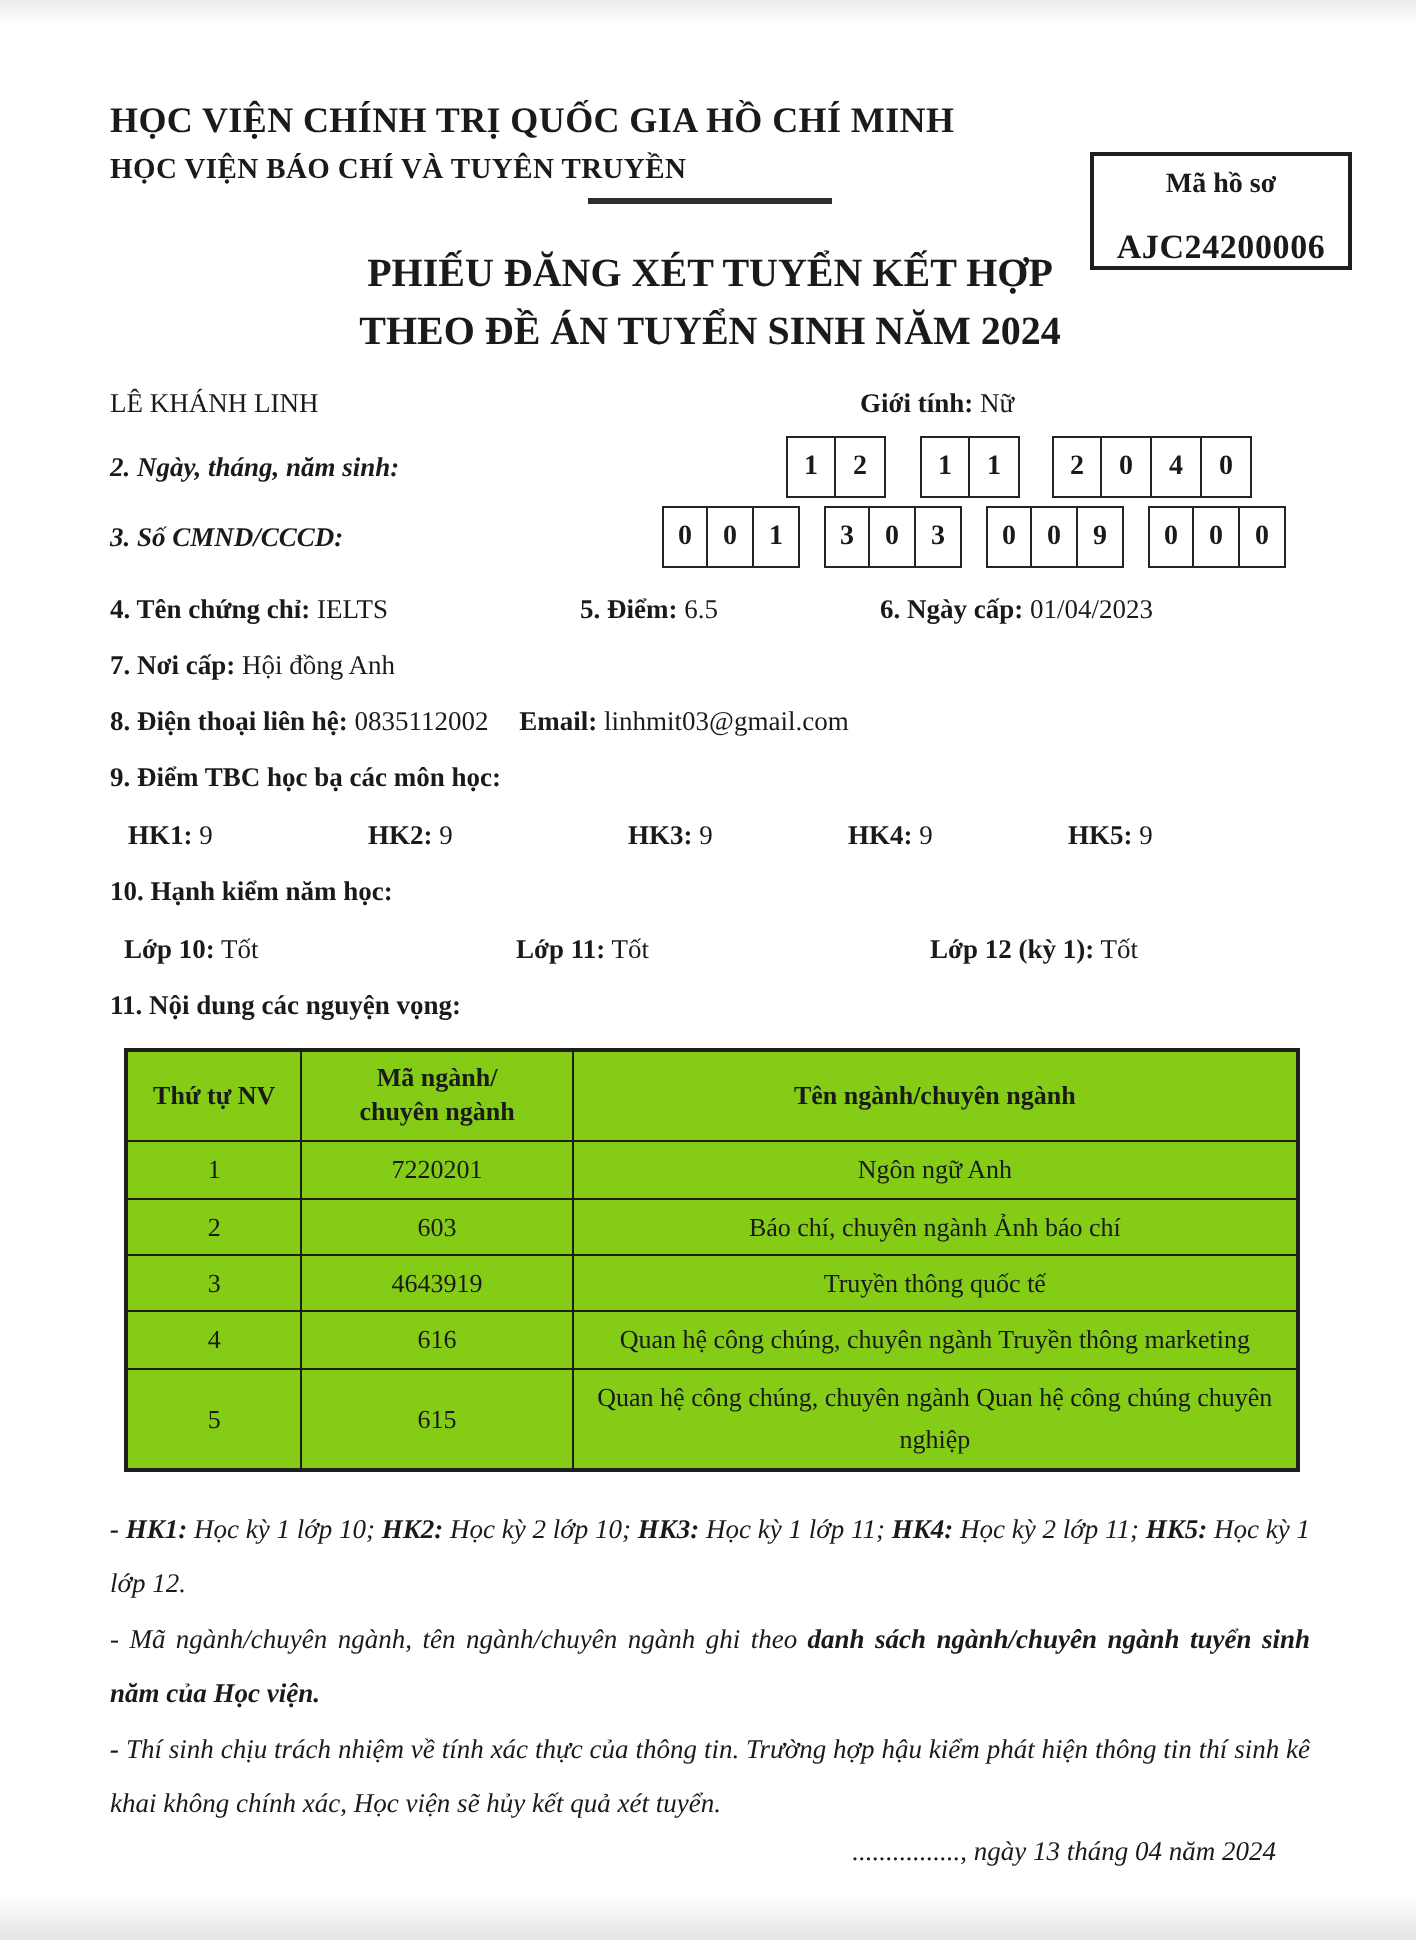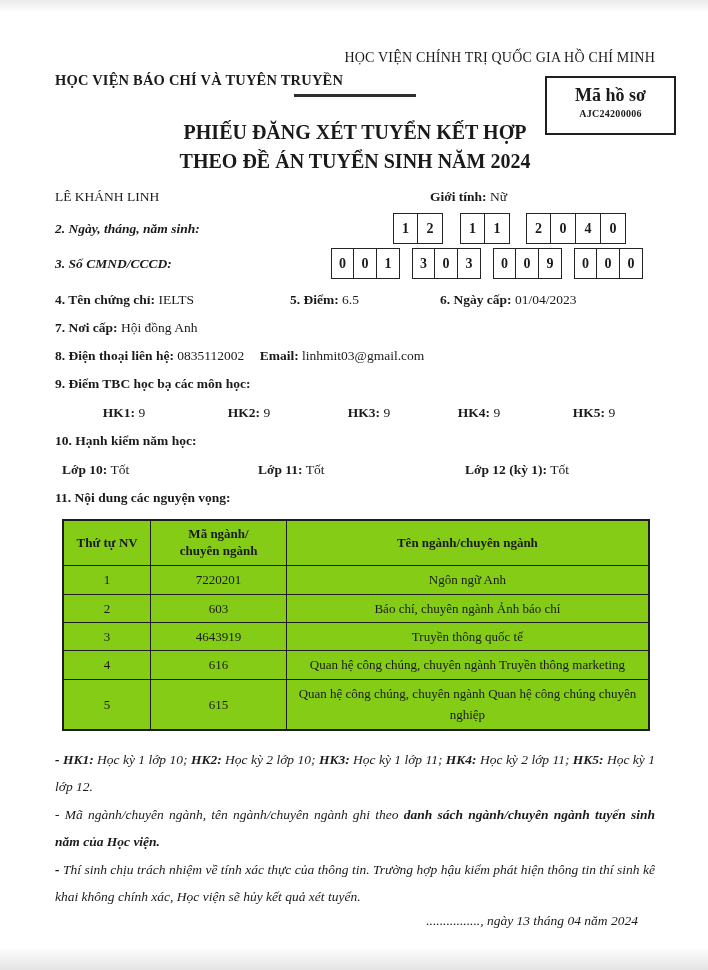--- a/index.html
+++ b/index.html
@@ -18,29 +18,29 @@
     position: absolute; top: 0; left: 0; width: 100%; height: 13px;
     background: linear-gradient(to bottom, #ebebeb, #ffffff);
   }
   .edge-bottom {
     position: absolute; bottom: 0; left: 0; width: 100%; height: 22px;
     background: linear-gradient(to top, #e4e4e4, #fdfdfd);
   }
   .content { position: relative; padding: 50px 53px 0 55px; }
 
   
-  .org1 { text-align: right; font-size: 14px; font-weight: 400; letter-spacing: 0.2px; }
+  .org1 { text-align: left; font-size: 18px; font-weight: 700; letter-spacing: 0.2px; }
   .org2 { text-align: left; font-size: 14.5px; font-weight: 700; margin-top: 6px; letter-spacing: 0.2px; }
   .org-rule { width: 122px; height: 2.5px; background: #2e2e2e; margin: 5px auto 0 auto; }
   .code-box {
     position: absolute; left: 545px; top: 76px; width: 131px; height: 59px;
     border: 2px solid #1f1f1f; background: #fff; text-align: center;
   }
-  .code-box .lbl { font-size: 18px; font-weight: 700; margin-top: 7px; }
-  .code-box .val { font-size: 10px; font-weight: 700; margin-top: 2px; letter-spacing: 0.3px; }
+  .code-box .lbl { font-size: 14px; font-weight: 700; margin-top: 7px; }
+  .code-box .val { font-size: 17px; font-weight: 700; margin-top: 13px; letter-spacing: 0.3px; }
   .title { text-align: center; font-size: 20px; font-weight: 700; line-height: 1.45; }
   .title.first { margin-top: 21px; }
 
   
   .row { position: relative; margin-top: 11px; font-size: 13.5px; line-height: 1.25; }
   .b { font-weight: 700; }
   .i { font-style: italic; }
   .row.f1 { margin-top: 19px; }
   .row.name-row { margin-top: 13px; }
   .gender { position: absolute; left: 375px; top: 0; }
@@ -55,21 +55,21 @@
     font-weight: 700; font-size: 14px; background: #fff;
   }
   .grp .cell:first-child { border-left: 1.6px solid #242424; }
   .dob-g1 { left: 338px; } .dob-g2 { left: 405px; } .dob-g3 { left: 471px; }
   .id-row { margin-top: 1px; }
   .id-g1 { left: 276px; } .id-g2 { left: 357px; } .id-g3 { left: 438px; } .id-g4 { left: 519px; }
   .id-row .cell { width: 23px; }
 
   .row.cols { display: flex; }
   .c-w235 { width: 235px; } .c-w150 { width: 150px; }
-  .hk-row { display: flex; padding-left: 9px; margin-top: 12px; text-align: center; }
+  .hk-row { display: flex; padding-left: 9px; margin-top: 12px; }
   .hk-row .hk { width: 120px; }
   .hk-row .hk:nth-child(2) { width: 130px; }
   .hk-row .hk:nth-child(3) { width: 110px; }
   .hk-row .hk:nth-child(4) { width: 110px; }
   .conduct-row { display: flex; padding-left: 7px; margin-top: 12px; }
   .conduct-row .cd:nth-child(1) { width: 196px; }
   .conduct-row .cd:nth-child(2) { width: 207px; }
 
   
   table.wishes {

